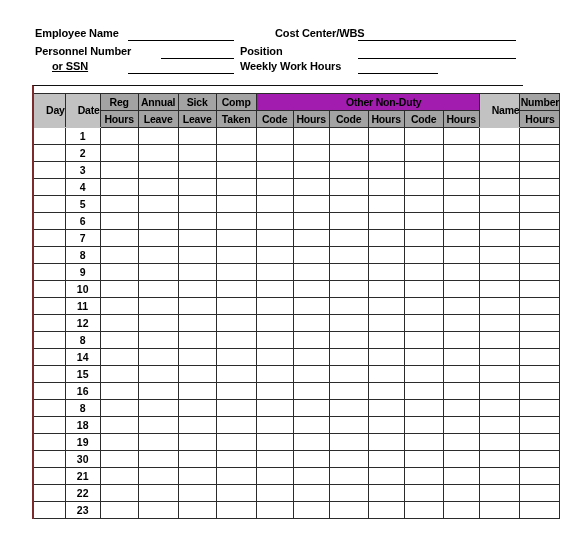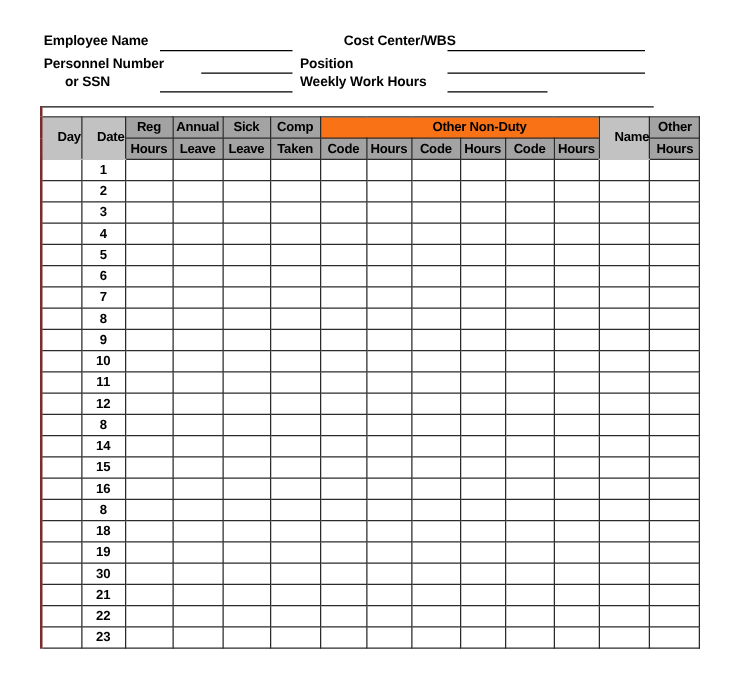--- a/index.html
+++ b/index.html
@@ -77,21 +77,21 @@
     height: 17px;
     line-height: 15px;
     letter-spacing: -0.2px;
   }
   #timesheet-table thead th.blank-head {
     background: #c2c2c2;
     border-bottom-color: #c2c2c2;
     padding-left: 12px;
   }
   #timesheet-table thead th.nodata {
-    background: #f97316;
+    background: #a21caf;
     padding-left: 32px;
   }
   #timesheet-table tbody td {
     height: 17px;
   }
   td.date-cell {
     background: #c2c2c2;
     font-size: 10.5px;
     font-weight: bold;
   }
@@ -109,21 +109,21 @@
 <body>
 
 <div id="form-header">
 
   <span class="fld-label" style="left:35px; top:27px;">Employee Name</span>
   <span class="fld-line" style="left:128px; top:40px; width:106px;"></span>
 
   <span class="fld-label" style="left:35px; top:45px;">Personnel Number</span>
   <span class="fld-line" style="left:161px; top:58px; width:73px;"></span>
 
-  <span class="fld-label" style="left:52px; top:60px;">or SSN</span>
+  <span class="fld-label" style="left:52px; top:60px;text-decoration:underline;">or SSN</span>
   <span class="fld-line" style="left:128px; top:73px; width:106px;"></span>
 
   <span class="fld-label" style="left:240px; top:27px;margin-left:35px;">Cost Center/WBS</span>
   <span class="fld-line" style="left:358px; top:40px; width:158px;"></span>
 
   <span class="fld-label" style="left:240px; top:45px;">Position</span>
   <span class="fld-line" style="left:358px; top:58px; width:158px;"></span>
 
   <span class="fld-label" style="left:240px; top:60px;">Weekly Work Hours</span>
   <span class="fld-line" style="left:358px; top:73px; width:80px;"></span>
@@ -152,21 +152,21 @@
   <thead>
     <tr>
       <th class="blank-head" rowspan="2">Day</th>
       <th class="blank-head" rowspan="2">Date</th>
       <th>Reg</th>
       <th>Annual</th>
       <th>Sick</th>
       <th>Comp</th>
       <th class="nodata" colspan="6">Other Non-Duty</th>
       <th class="blank-head" rowspan="2">Name</th>
-      <th>Other</th>
+      <th>Number</th>
     </tr>
     <tr>
       <th>Hours</th>
       <th>Leave</th>
       <th>Leave</th>
       <th>Taken</th>
       <th>Code</th>
       <th>Hours</th>
       <th>Code</th>
       <th>Hours</th>

